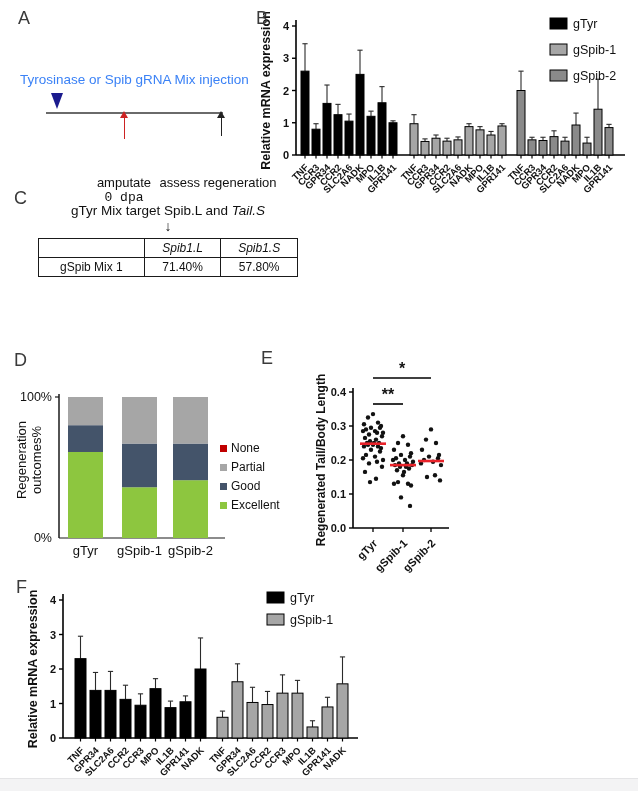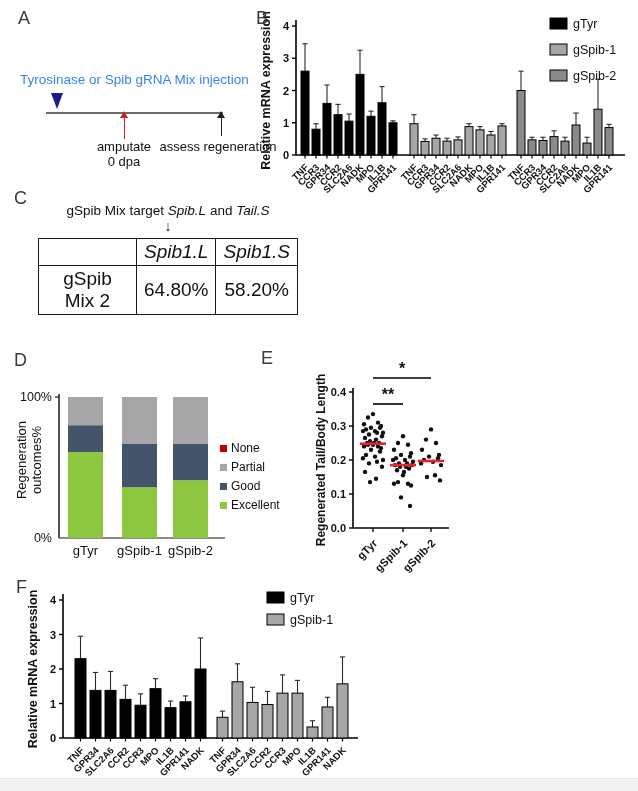--- a/index.html
+++ b/index.html
@@ -9,44 +9,44 @@
   .panel-label{font-size:18px;color:#3a3a3a;z-index:5;}
   .a-text{font-size:13.5px;z-index:2;}
   .center{text-align:center;}
   svg{overflow:visible;display:block;}
   svg text{fill:#111;font-family:"Liberation Sans",sans-serif;}
   
   .tl-line{height:1.6px;background:#6a6a6a;}
   .tri-down{width:0;height:0;border-left:6px solid transparent;border-right:6px solid transparent;}
   .arrow-stem{width:1.6px;}
   .arrow-head{width:0;height:0;border-left:4px solid transparent;border-right:4px solid transparent;}
-  .a-small{font-size:13px;line-height:15px;}
+  .a-small{font-size:13px;line-height:15px;margin-top:36px;}
   
   .c-wrap{width:260px;text-align:center;font-size:13.5px;}
   .c-arrow{font-weight:700;font-size:14px;line-height:14px;margin:1px 0 2px 0;}
   table.tide{border-collapse:collapse;margin:5px auto 0 auto;}
-  table.tide td{border:1.5px solid #1a1a1a;font-size:19px;padding:2px 7px;text-align:center;}
+  table.tide td{border:1.5px solid #1a1a1a;font-size:12px;padding:2px 7px;text-align:center;}
   table.tide td.hdr{font-style:italic;}
   .footer-band{background:#f3f3f4;border-top:1px solid #e4e4e6;}
 </style>
 </head>
 <body>
 
 <div class="fig">
 
   <div class="abs panel-label" style="left:18px;top:8px;">A</div>
   <div class="abs a-text" style="left:20px;top:72px;color:#3b82f6;">Tyrosinase or Spib gRNA Mix injection</div>
   <div class="abs tri-down" style="left:51px;top:93px;border-top:16px solid #1b1b8e;"></div>
   <div class="abs tl-line" style="left:46px;top:112px;width:177px;"></div>
   <div class="abs arrow-head" style="left:120px;top:111px;border-bottom:7px solid #cc2222;"></div>
   <div class="abs arrow-stem" style="left:123.5px;top:118px;height:21px;background:#cc2222;"></div>
   <div class="abs arrow-head" style="left:217px;top:111px;border-bottom:7px solid #222;"></div>
   <div class="abs arrow-stem" style="left:220.5px;top:118px;height:18px;background:#222;"></div>
   <div class="abs a-small center" style="left:84px;top:139px;width:80px;">amputate</div>
-  <div class="abs a-small center" style="left:84px;top:154px;width:80px;">0 dpa</div>
+  <div class="abs a-small center" style="left:84px;top:154px;width:80px;font-family:Liberation Mono, monospace;">0 dpa</div>
   <div class="abs a-small center" style="left:148px;top:139px;width:140px;">assess regeneration</div>
 
   <div class="abs panel-label" style="left:256px;top:8px;">B</div>
   <div class="abs" id="chartB" style="left:253px;top:6px;">
       <svg width="385" height="200">
         <line x1="43" y1="14" x2="43" y2="149" stroke="#000" stroke-width="1.6"></line>
         <line x1="43" y1="149" x2="372" y2="149" stroke="#000" stroke-width="1.6"></line>
         <line x1="39" y1="149" x2="43" y2="149" stroke="#000" stroke-width="1.4"></line>
         <text x="36" y="153" font-size="11" font-weight="700" text-anchor="end" fill="#111">0</text>
         <line x1="39" y1="116.75" x2="43" y2="116.75" stroke="#000" stroke-width="1.4"></line>
@@ -198,34 +198,34 @@
         <rect x="297" y="38" width="17" height="11" fill="#a6a6a6" stroke="#000" stroke-width="1"></rect>
         <text x="320" y="48" font-size="12.5" font-weight="400" text-anchor="start" fill="#111">gSpib-1</text>
         <rect x="297" y="64" width="17" height="11" fill="#8a8a8a" stroke="#000" stroke-width="1"></rect>
         <text x="320" y="74" font-size="12.5" font-weight="400" text-anchor="start" fill="#111">gSpib-2</text>
       </svg>
     </div>
 
   <div class="abs panel-label" style="left:14px;top:188px;">C</div>
   <div class="abs c-wrap" style="left:38px;top:203px;">
     <div>
-      <span>gSpib Mix target </span><span style="font-style:italic">Spib.L</span><span> and </span><span style="font-style:italic">Tail.S</span>
+      <span>gTyr Mix target </span><span style="">Spib.L</span><span> and </span><span style="font-style:italic">Tail.S</span>
     </div>
     <div class="c-arrow">↓</div>
     <table class="tide">
       <tbody>
           <tr>
         <td style="width:92px"></td>
         <td class="hdr" style="width:62px">Spib1.L</td>
         <td class="hdr" style="width:62px">Spib1.S</td>
       </tr>
       <tr>
-        <td>gSpib Mix 2</td>
-        <td>64.80%</td>
-        <td>58.20%</td>
+        <td>gSpib Mix 1</td>
+        <td>71.40%</td>
+        <td>57.80%</td>
       </tr>
     </tbody>
       </table>
   </div>
 
   <div class="abs panel-label" style="left:14px;top:350px;">D</div>
   <div class="abs" id="chartD" style="left:10px;top:350px;">
       <svg width="250" height="225">
         <line x1="49" y1="44" x2="49" y2="188" stroke="#1a1a1a" stroke-width="1.5"></line>
         <line x1="49" y1="188" x2="215" y2="188" stroke="#1a1a1a" stroke-width="1.2"></line>

